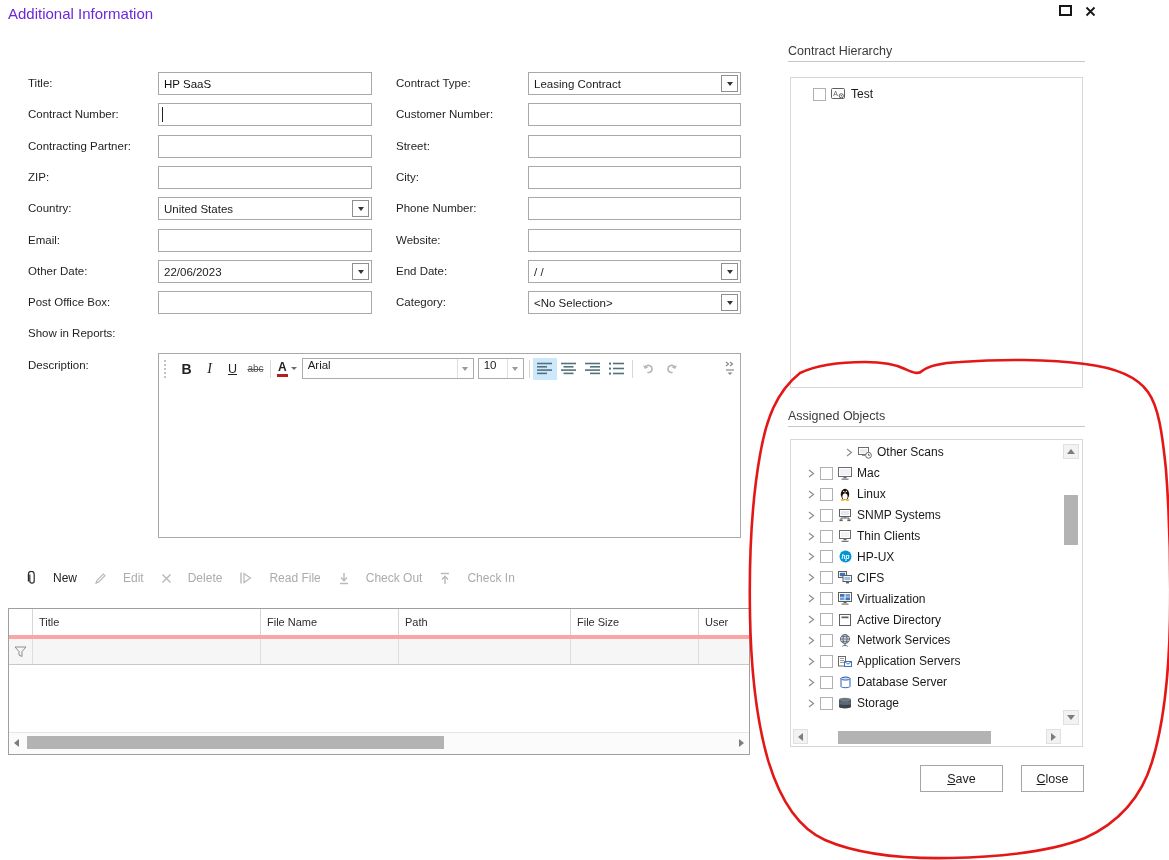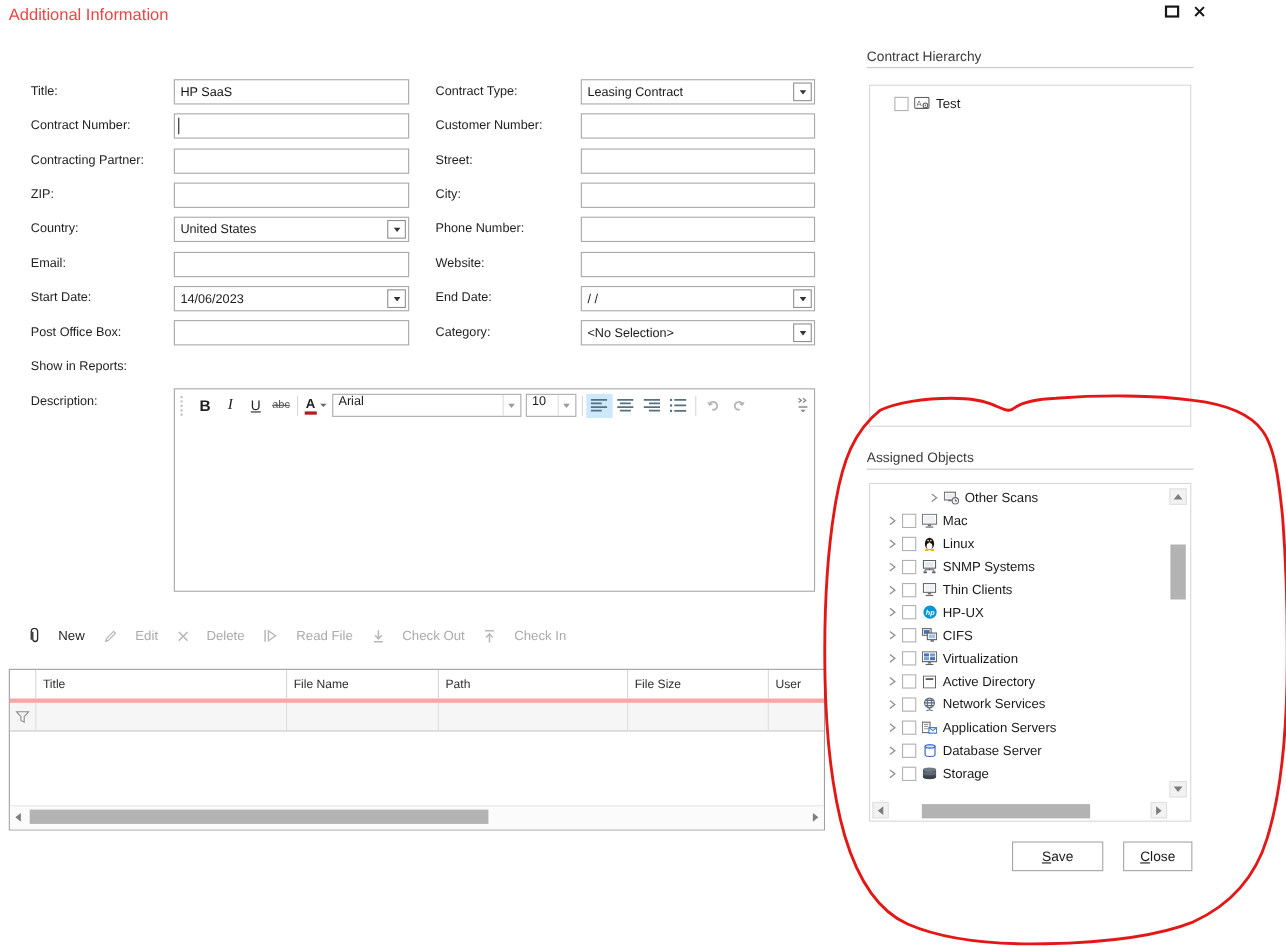--- a/index.html
+++ b/index.html
@@ -1,19 +1,19 @@
 <!DOCTYPE html>
 <html><head>
 <meta charset="utf-8">
 <style>
   html,body{margin:0;padding:0;background:#fff;}
   .screen{position:relative;width:1169px;height:860px;background:#fff;overflow:hidden;
           font-family:"Liberation Sans",sans-serif;color:#1b1b1b;}
   
-  .win-title{position:absolute;left:8px;top:5px;font-size:15px;color:#ef4444;}
+  .win-title{position:absolute;left:8px;top:5px;font-size:15px;color:#6d28d9;}
   .win-btn{position:absolute;top:3px;cursor:default;}
   .max-glyph{width:9px;height:7px;border:2px solid #161616;}
   
   .lbl{position:absolute;left:28px;font-size:11.5px;color:#1f1f1f;white-space:nowrap;}
   .lbl.r{left:396px;}
   .inp{position:absolute;height:23px;border:1px solid #a8a8a8;box-sizing:border-box;
        font-size:11.5px;font-family:inherit;color:#111;background:#fff;padding:0 5px;outline:none;}
   .inp.l{left:158px;width:214px;}
   .inp.r{left:528px;width:213px;}
   .combo{position:absolute;height:23px;border:1px solid #a8a8a8;box-sizing:border-box;background:#fff;
@@ -108,39 +108,39 @@
         <path d="M1.5 1.5 L9.5 9.5 M9.5 1.5 L1.5 9.5" stroke="#161616" stroke-width="1.8"></path>
       </svg>
   </div>
 
   <div class="lbl" style="top:77px">Title:</div>
   <div class="lbl" style="top:108px">Contract Number:</div>
   <div class="lbl" style="top:140px">Contracting Partner:</div>
   <div class="lbl" style="top:171px">ZIP:</div>
   <div class="lbl" style="top:202px">Country:</div>
   <div class="lbl" style="top:234px">Email:</div>
-  <div class="lbl" style="top:265px">Start Date:</div>
+  <div class="lbl" style="top:265px">Other Date:</div>
   <div class="lbl" style="top:296px">Post Office Box:</div>
   <div class="lbl" style="top:327px">Show in Reports:</div>
   <div class="lbl" style="top:359px">Description:</div>
 
   <input class="inp l" style="top: 72px;" value="HP SaaS">
   <input class="inp l" style="top: 103px;" value="">
   <div class="caret"></div>
   <input class="inp l" style="top: 135px;" value="">
   <input class="inp l" style="top: 166px;" value="">
   <div class="combo l" style="top:197px">
     <span>United States</span>
     <span class="combo-btn">
         <span class="tri"></span>
       </span>
   </div>
   <input class="inp l" style="top: 229px;" value="">
   <div class="combo l" style="top:260px">
-    <span>14/06/2023</span>
+    <span>22/06/2023</span>
     <span class="combo-btn">
         <span class="tri"></span>
       </span>
   </div>
   <input class="inp l" style="top: 291px;" value="">
 
   <div class="lbl r" style="top:77px">Contract Type:</div>
   <div class="lbl r" style="top:108px">Customer Number:</div>
   <div class="lbl r" style="top:140px">Street:</div>
   <div class="lbl r" style="top:171px">City:</div>

